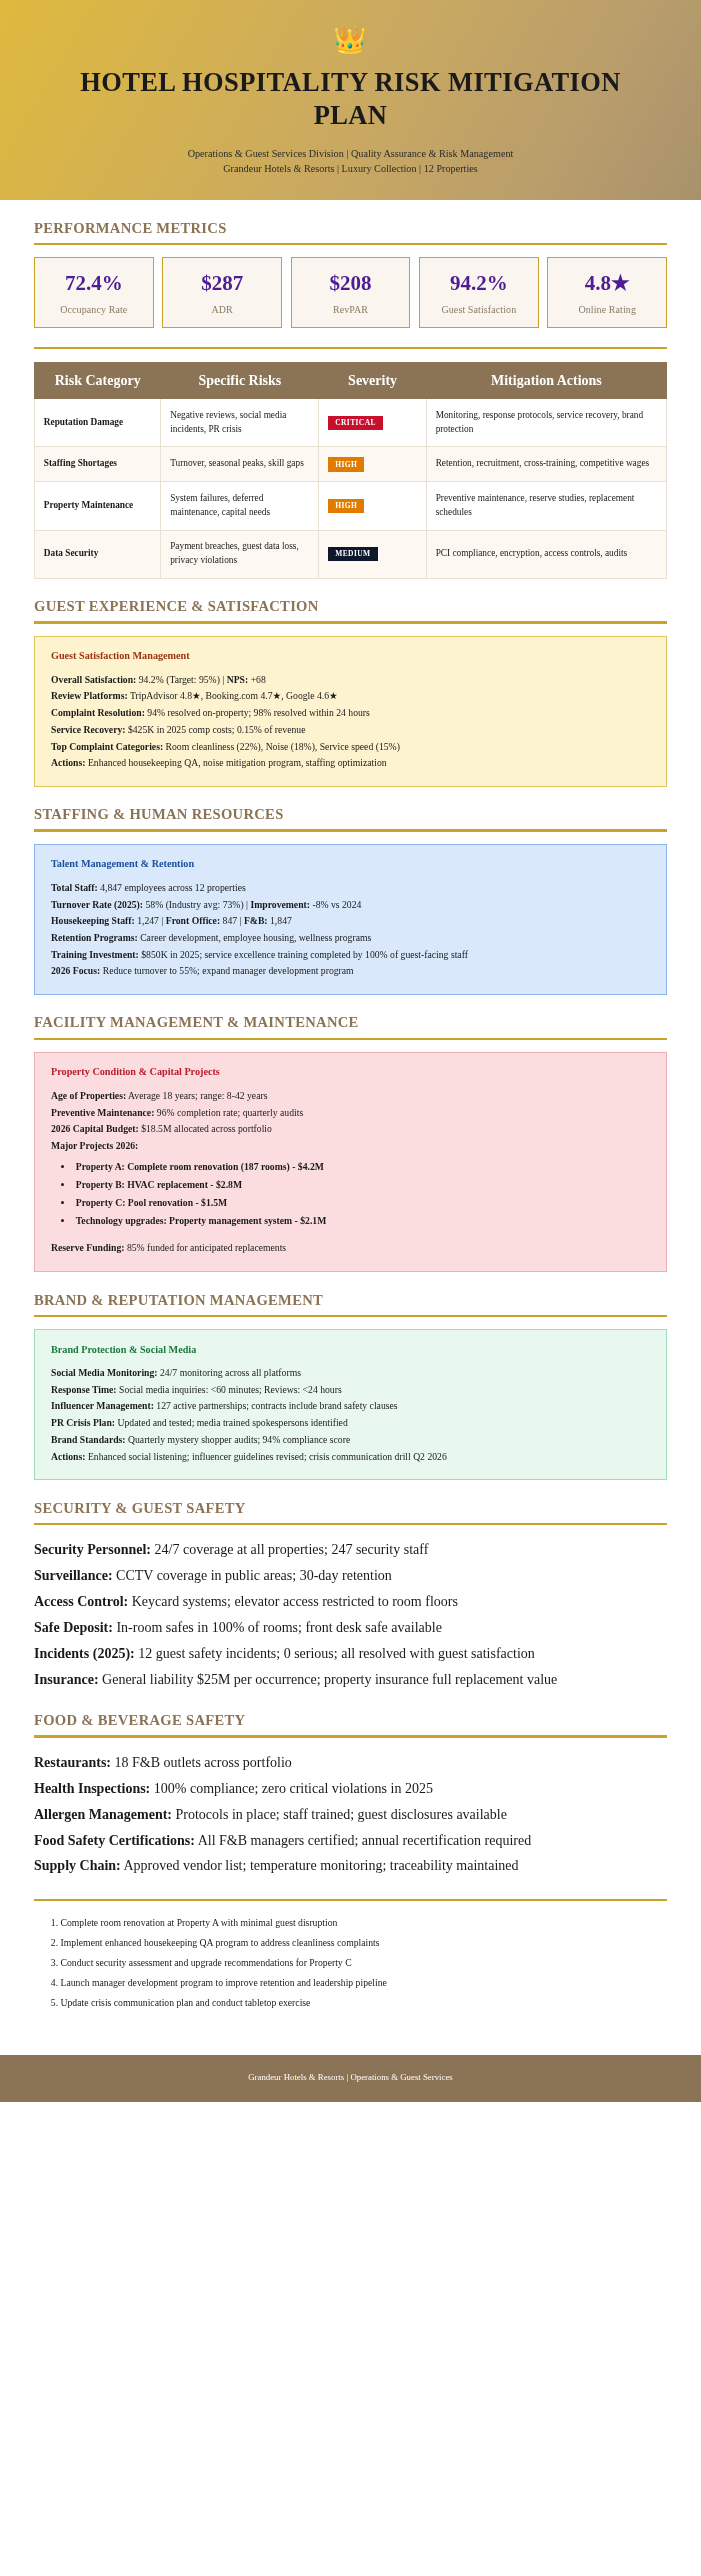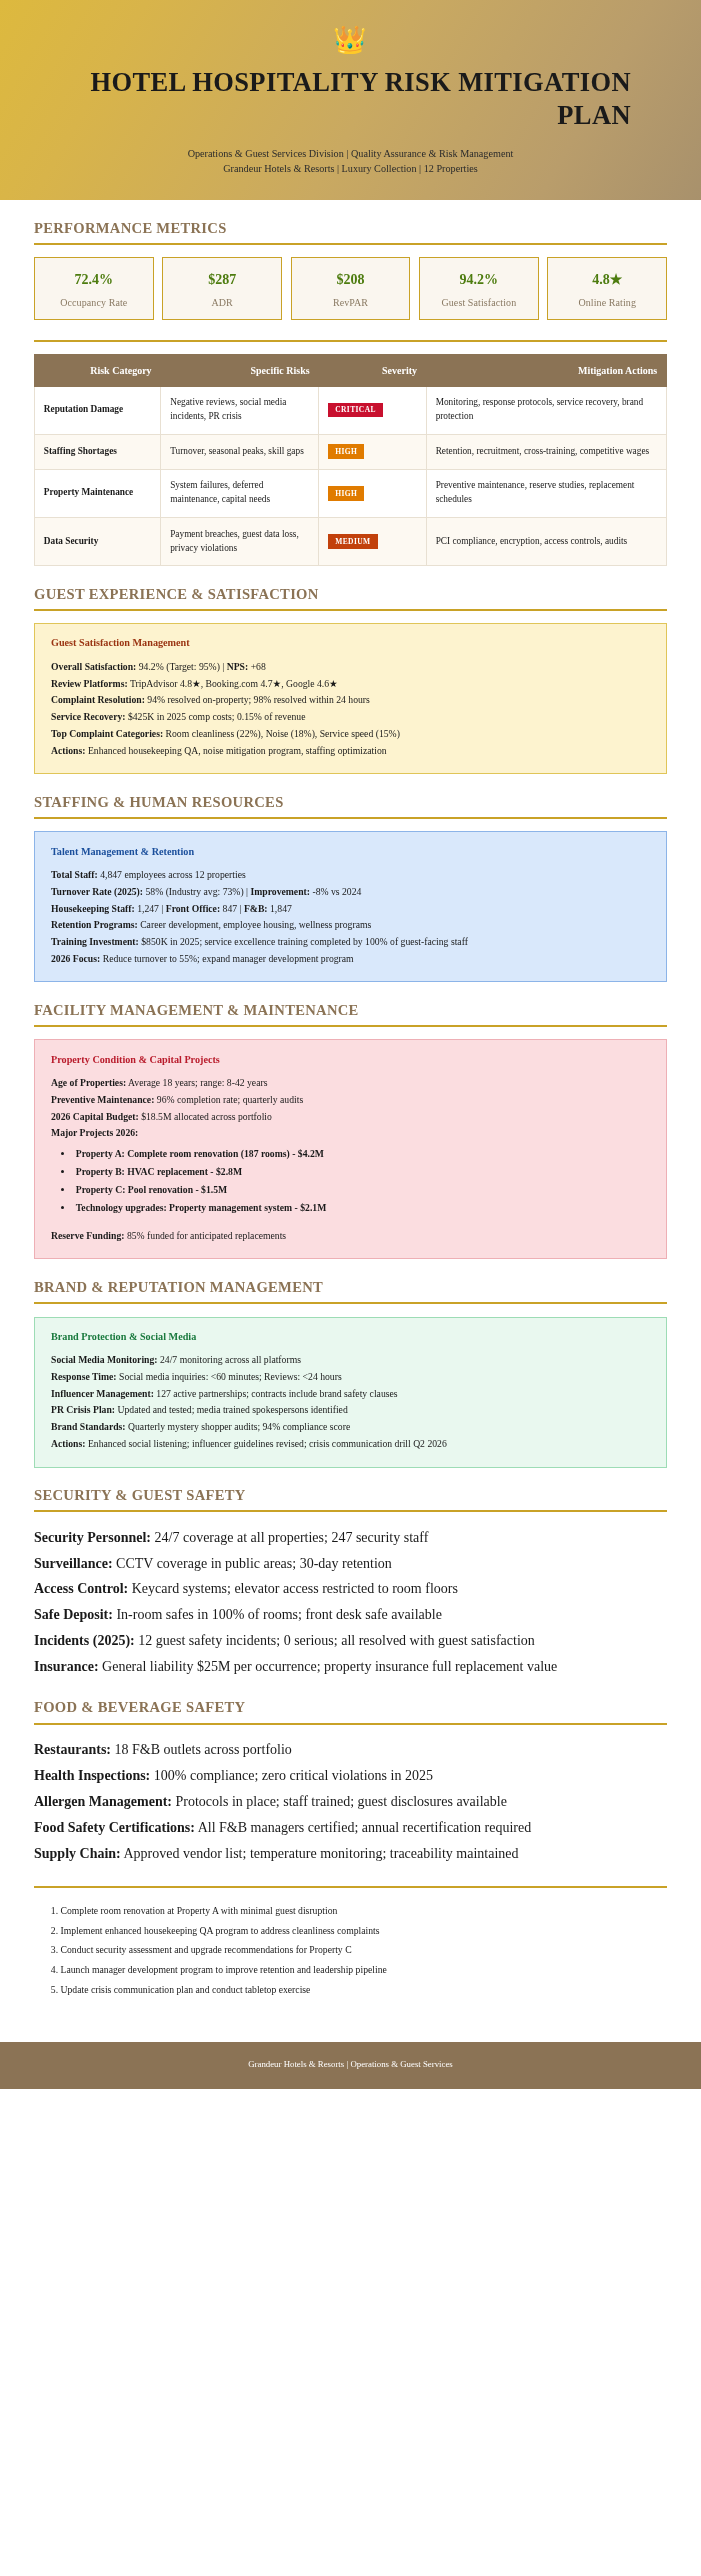--- a/index.html
+++ b/index.html
@@ -24,21 +24,20 @@
     margin-bottom: 12.4px;
   }
   .doc-title {
     font-size: 26.5px;
     font-weight: bold;
     letter-spacing: 0.4px;
     line-height: 1.24;
     color: #1a1a1a;
     margin: 0 0 14px 0;
     padding: 0 35px;
-    text-align: right;
   }
   .doc-sub {
     font-size: 10.2px;
     color: #2b2b2b;
     line-height: 1.55;
     margin: 0;
   }
 
   
   .doc-body { padding: 19.4px 34px 23px 34px; }
@@ -65,43 +64,43 @@
     gap: 8.8px;
   }
   .metric-card {
     flex: 1;
     border: 1.3px solid #c9a227;
     background: #faf6ef;
     text-align: center;
     padding: 13.2px 3.5px 11.5px 3.5px;
   }
   .metric-value {
-    font-size: 14px;
-    font-weight: bold;
-    color: #4d7c0f;
+    font-size: 21px;
+    font-weight: bold;
+    color: #4c1d95;
     line-height: 1.1;
     margin-bottom: 9.7px;
   }
   .metric-label {
     font-size: 10px;
     color: #8a7a63;
     letter-spacing: 0.1px;
   }
 
   
   table.risk-table {
     width: 100%;
     border-collapse: collapse;
     font-size: 9.3px;
   }
   table.risk-table thead th {
     background: #8b7355;
     color: #ffffff;
-    text-align: right;
-    font-size: 10px;
+    text-align: center;
+    font-size: 14px;
     font-weight: bold;
     padding: 9.7px 8.8px;
     border: 0.9px solid #8b7355;
   }
   table.risk-table td {
     border: 0.9px solid #e8e0d2;
     padding: 9.7px 8.8px;
     vertical-align: middle;
     line-height: 1.5;
   }
@@ -116,21 +115,21 @@
     display: inline-block;
     color: #fff;
     font-size: 7.5px;
     font-weight: bold;
     letter-spacing: 0.4px;
     padding: 3.5px 7px;
     line-height: 1;
   }
   .badge.critical { background: #c8102e; }
   .badge.high { background: #e07b00; }
-  .badge.medium { background: #c2410c; }
+  .badge.medium { background: #0f172a; }
 
   
   .callout {
     border: 0.9px solid;
     padding: 13.2px 16px 14px 16px;
   }
   .callout h3 {
     font-size: 10.2px;
     font-weight: bold;
     margin: 0 0 10.6px 0;

